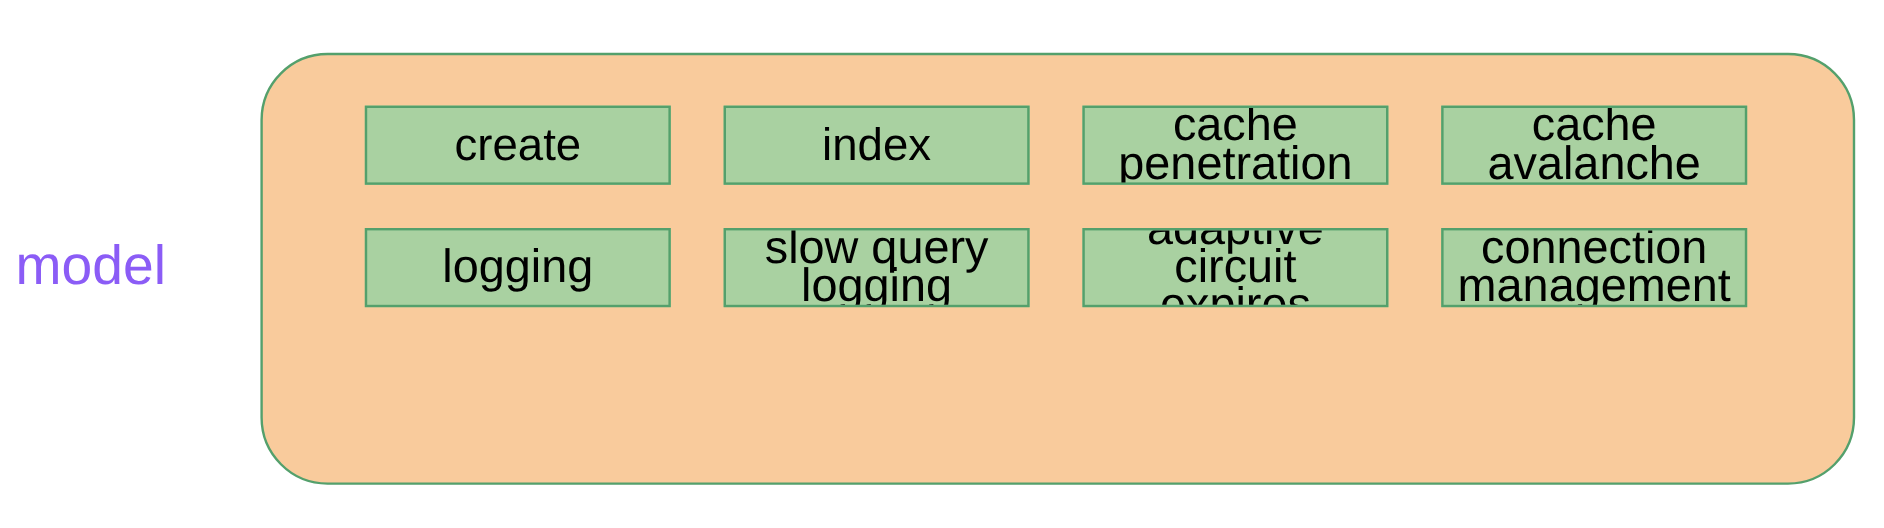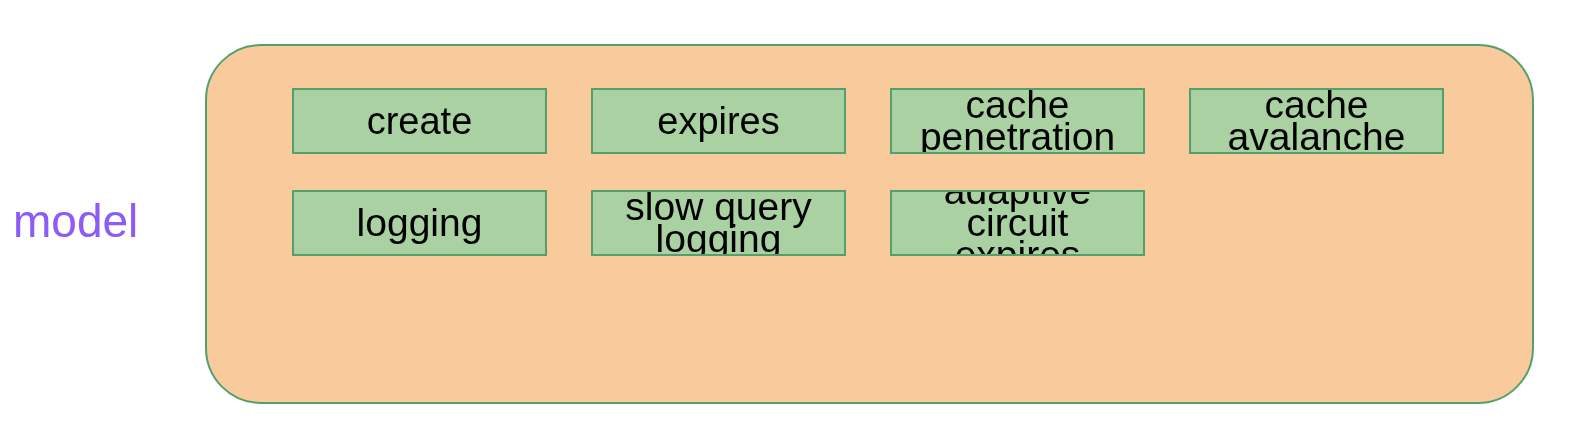--- a/index.html
+++ b/index.html
@@ -19,21 +19,21 @@
     position: absolute;
     left: 13px;
     top: 196px;
     font-size: 46px;
     line-height: 1.1;
     color: #8b5cf6;
     white-space: nowrap;
   }
   .container {
     position: absolute;
-    left: 205px;
+    left: 217px;
     top: 44px;
     width: 1329px;
     height: 360px;
     box-sizing: border-box;
     background: #F9CB9C;
     border: 2px solid #54A06C;
     border-radius: 56px;
   }
   .grid {
     position: absolute;
@@ -73,21 +73,21 @@
 
   <div class="side-label">model</div>
 
   <div class="container">
     <div class="grid">
 
       <div class="node row-1">
         <span class="node-label">create</span>
       </div>
       <div class="node row-1">
-        <span class="node-label">expires</span>
+        <span class="node-label">index</span>
       </div>
 
       <div class="node">
         <span class="node-label">cache
 penetration</span>
       </div>
       <div class="node">
         <span class="node-label">cache
 avalanche</span>
       </div>
@@ -96,16 +96,20 @@
         <span class="node-label">logging</span>
       </div>
       <div class="node">
         <span class="node-label">slow query
 logging</span>
       </div>
       <div class="node">
         <span class="node-label">adaptive circuit
 expires</span>
       </div>
+      <div class="node">
+        <span class="node-label">connection
+management</span>
+      </div>
 
     </div>
   </div>
 </div>
 
 </body></html>

